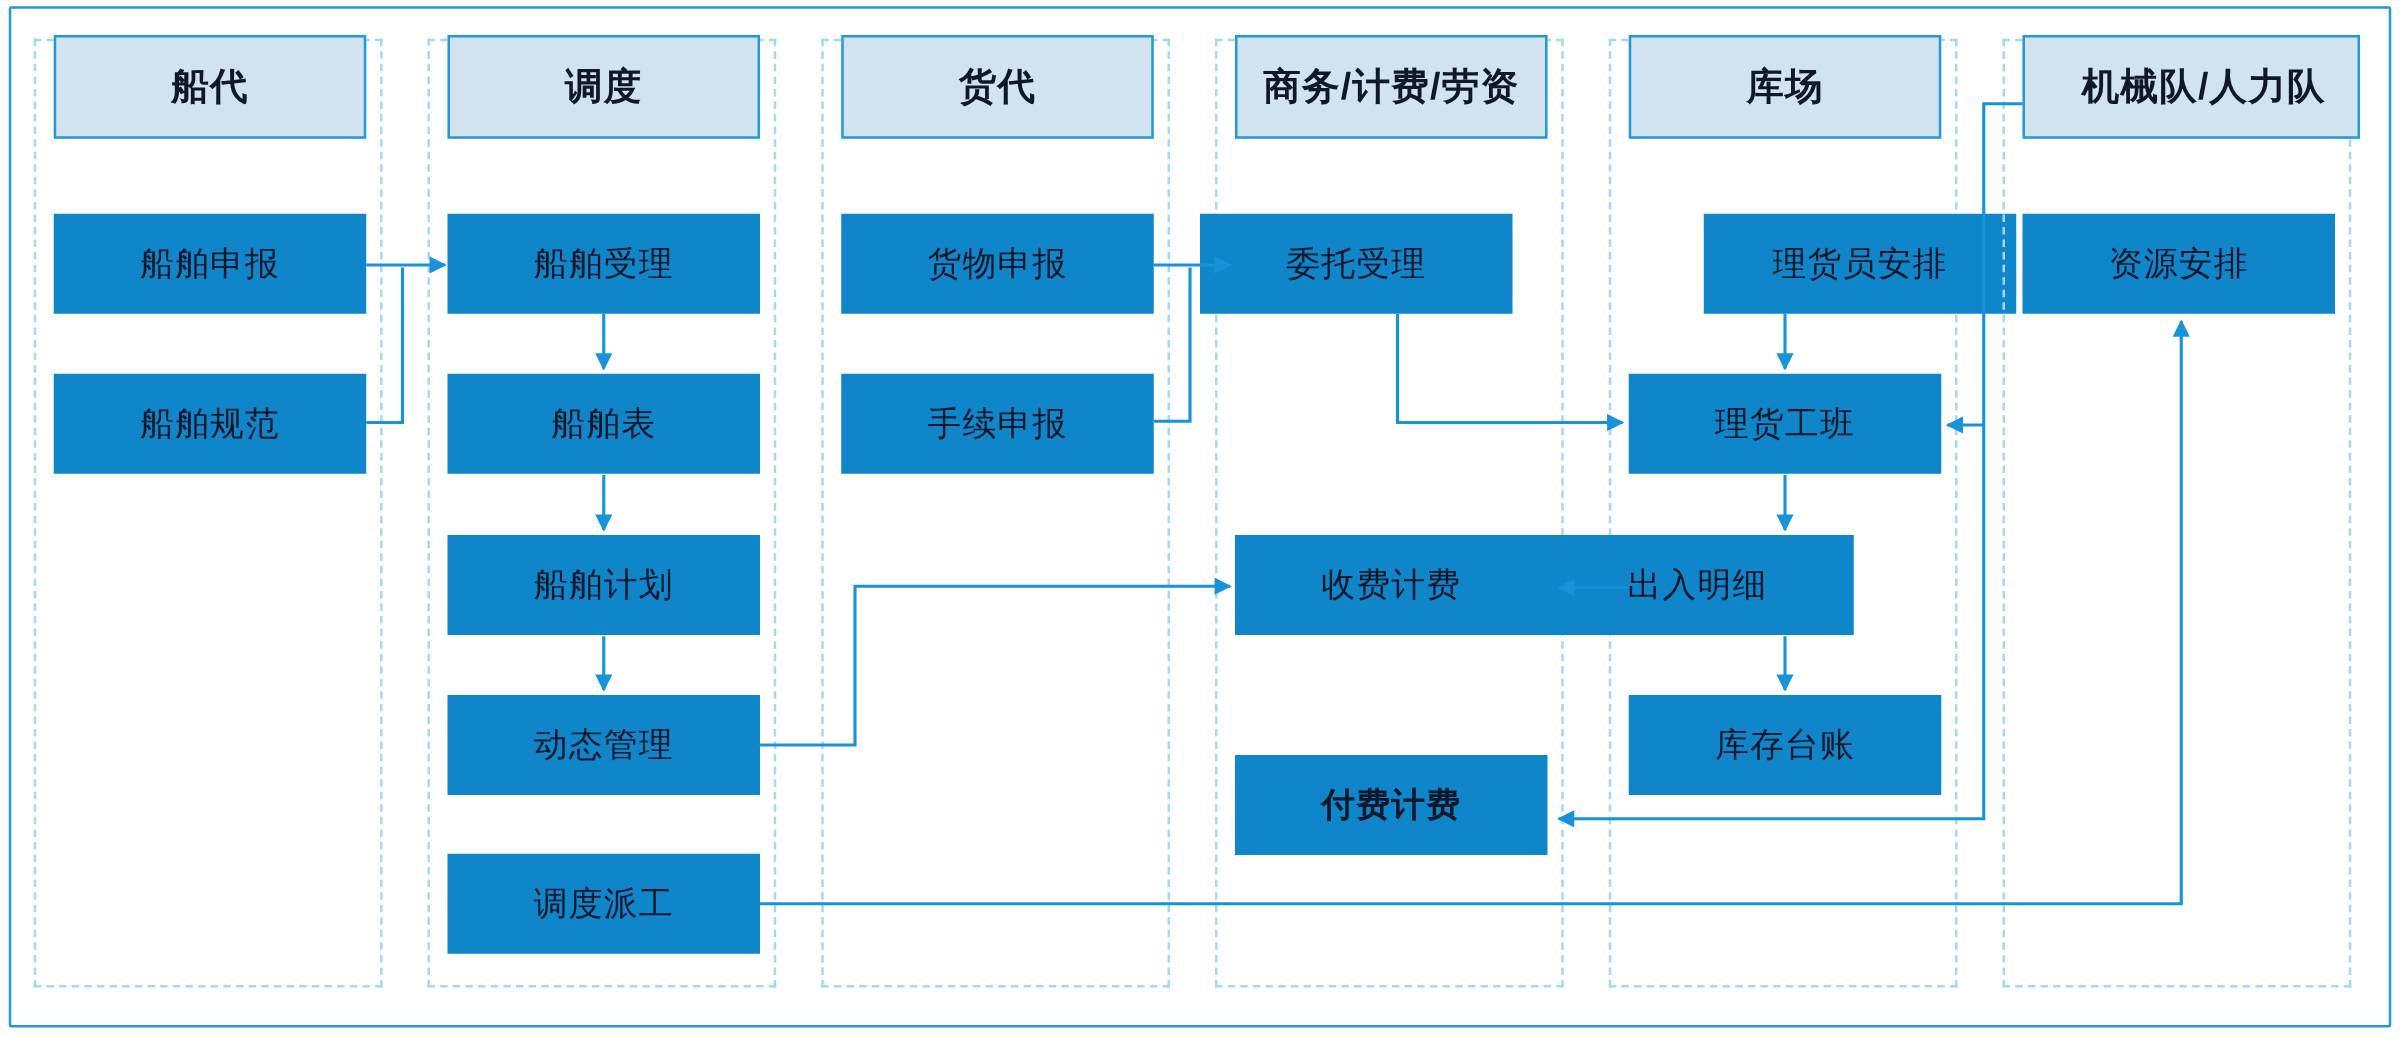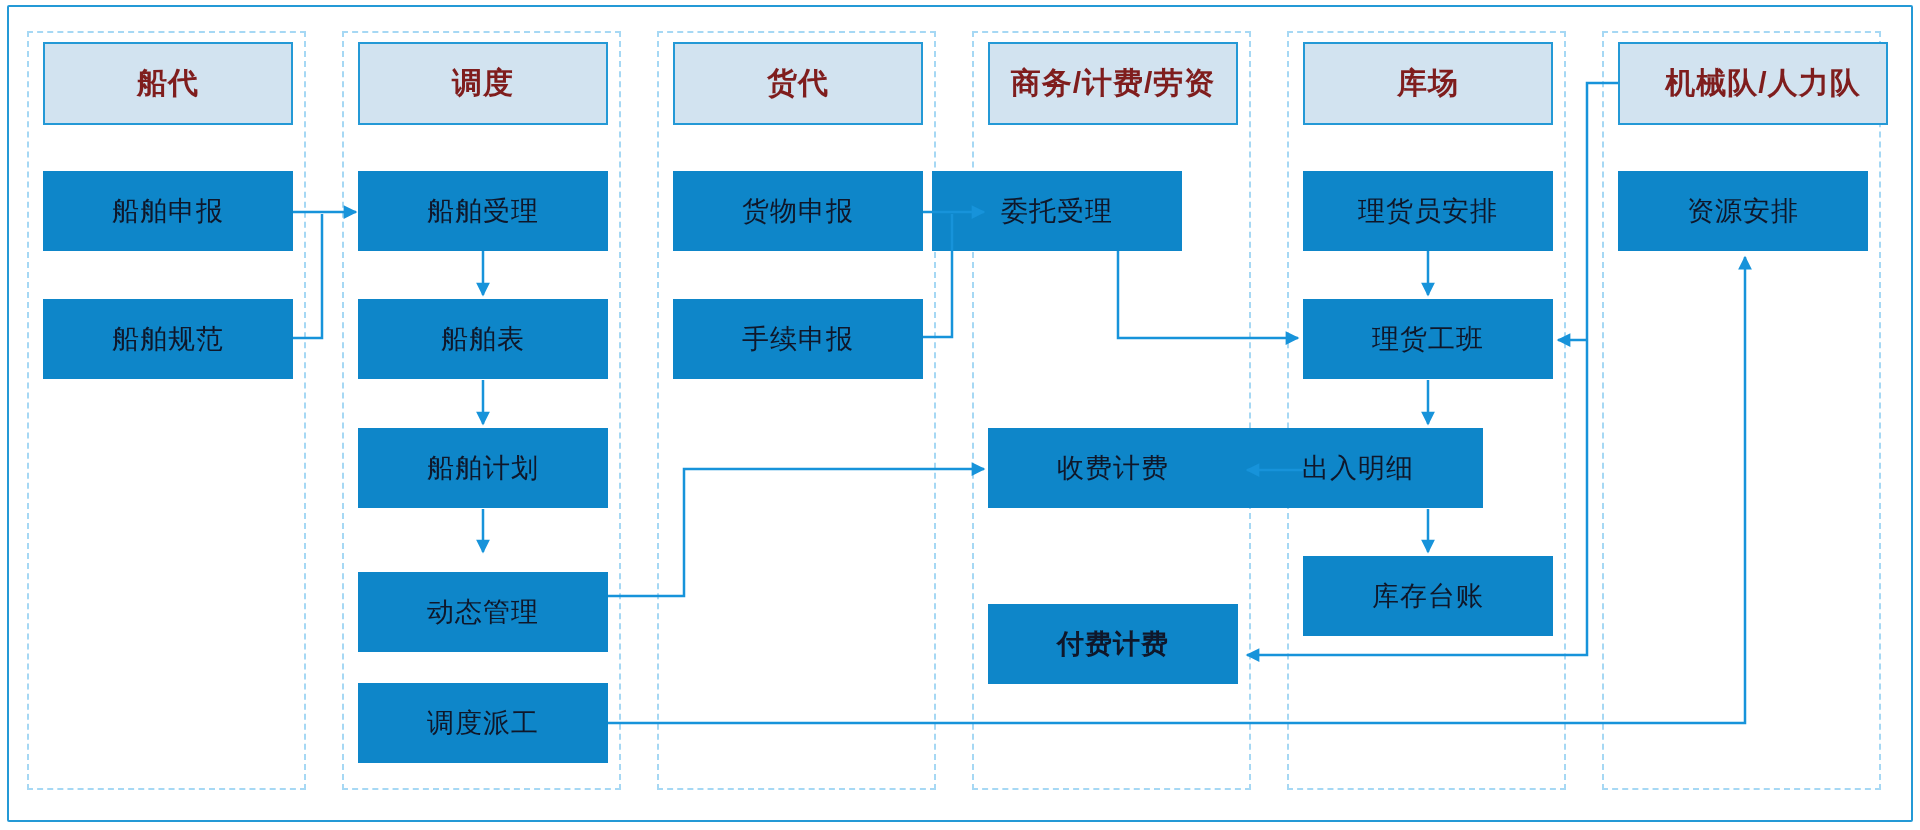--- a/index.html
+++ b/index.html
@@ -9,24 +9,24 @@
   }
   #outer-frame{
     position:absolute;left:7px;top:5px;width:1902px;height:813px;
     border:2px solid #2499d6;border-radius:2px;background:#ffffff;
   }
   .lane{
     position:absolute;top:31px;height:755px;width:275px;
     border:2px dashed #a6d8f4;
   }
   .lane-header{
-    position:absolute;top:42px;width:246px;height:79px;
+    position:absolute;top:28px;width:246px;height:79px;
     background:#d2e3f0;border:2px solid #2499d6;
     display:flex;align-items:center;justify-content:center;
-    font-size:30px;font-weight:bold;color:#7f1d1d;letter-spacing:1px;
+    font-size:30px;font-weight:bold;color:#0f172a;letter-spacing:1px;
     white-space:nowrap;
   }
   .node{
     position:absolute;width:250px;height:80px;background:#0e86c9;
     display:flex;align-items:center;justify-content:center;
     font-size:27px;color:#0f172a;letter-spacing:1px;white-space:nowrap;
   }
   #wires{position:absolute;left:0;top:0;width:1920px;height:830px;pointer-events:none;}
 </style>
 </head>
@@ -36,34 +36,34 @@
 <div id="lanes">
     <div class="lane" style="left: 27px;"></div>
     <div class="lane-header" style="left: 43px;">船代</div>
     <div class="node" style="left: 43px; top: 171px;">船舶申报</div>
     <div class="node" style="left: 43px; top: 299px;">船舶规范</div>
     <div class="lane" style="left: 342px;"></div>
     <div class="lane-header" style="left: 358px;">调度</div>
     <div class="node" style="left: 358px; top: 171px;">船舶受理</div>
     <div class="node" style="left: 358px; top: 299px;">船舶表</div>
     <div class="node" style="left: 358px; top: 428px;">船舶计划</div>
-    <div class="node" style="left: 358px; top: 572px;">动态管理</div>
+    <div class="node" style="left: 358px; top: 556px;">动态管理</div>
     <div class="node" style="left: 358px; top: 683px;">调度派工</div>
     <div class="lane" style="left: 657px;"></div>
     <div class="lane-header" style="left: 673px;">货代</div>
     <div class="node" style="left: 673px; top: 171px;">货物申报</div>
     <div class="node" style="left: 673px; top: 299px;">手续申报</div>
     <div class="lane" style="left: 972px;"></div>
     <div class="lane-header" style="left: 988px;">商务/计费/劳资</div>
-    <div class="node" style="left: 932px; top: 171px;">委托受理</div>
+    <div class="node" style="left: 960px; top: 171px;">委托受理</div>
     <div class="node" style="left: 988px; top: 428px;">收费计费</div>
     <div class="node" style="left: 988px; top: 604px; font-weight: bold;">付费计费</div>
     <div class="lane" style="left: 1287px;"></div>
     <div class="lane-header" style="left: 1303px;">库场</div>
-    <div class="node" style="left: 1303px; top: 171px;">理货员安排</div>
+    <div class="node" style="left: 1363px; top: 171px;">理货员安排</div>
     <div class="node" style="left: 1303px; top: 299px; text-align: center;">理货工班</div>
     <div class="node" style="left: 1233px; top: 428px;">出入明细</div>
     <div class="node" style="left: 1303px; top: 556px;">库存台账</div>
     <div class="lane" style="left: 1602px;"></div>
     <div class="lane-header" style="left: 1618px; padding-left: 20px;">机械队/人力队</div>
     <div class="node" style="left: 1618px; top: 171px;">资源安排</div>
   </div>
 <svg id="wires" viewBox="0 0 1920 830" xmlns="http://www.w3.org/2000/svg">
     <defs>
       <marker id="arrowhead" viewBox="0 0 10 10" refX="9" refY="5" markerWidth="7" markerHeight="5.5" orient="auto" markerUnits="strokeWidth">

